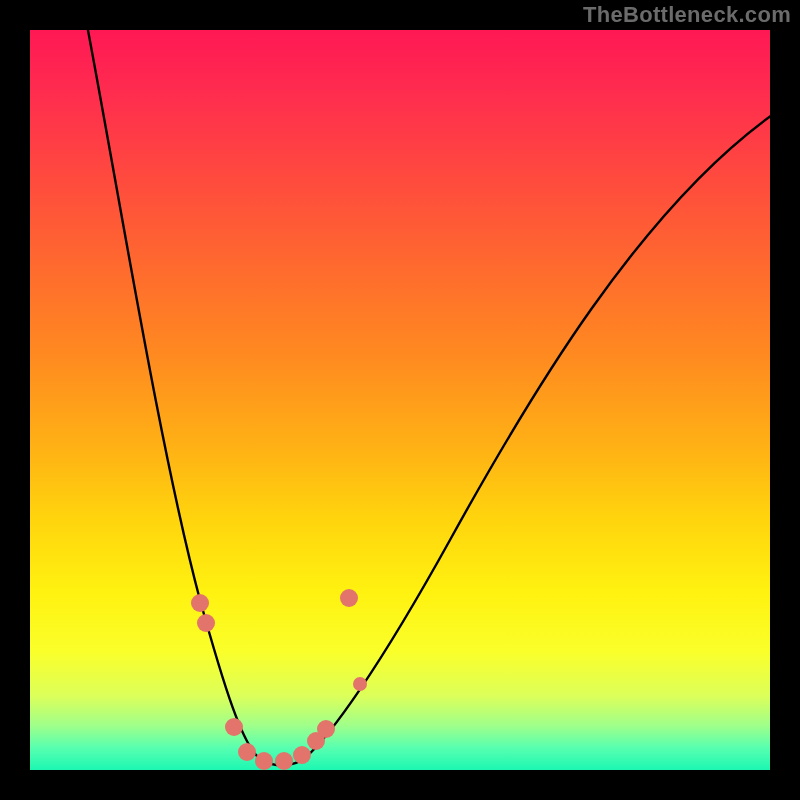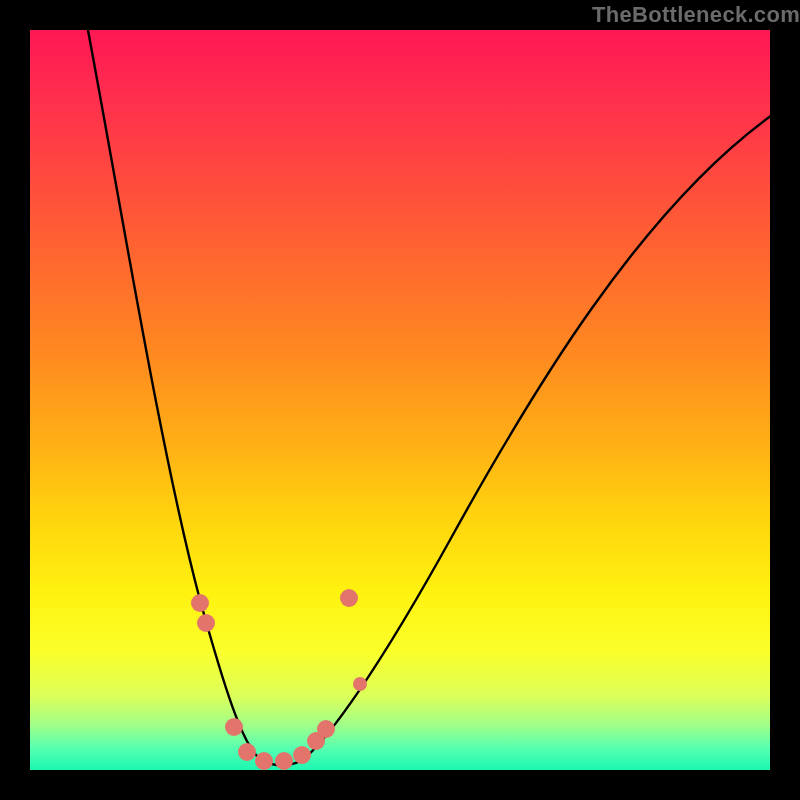--- a/index.html
+++ b/index.html
@@ -35,21 +35,21 @@
       #faff2a 84%,
       #dcff5a 90%,
       #9fff8a 94%,
       #58ffb0 97%,
       #1cf7b2 100%
     );
   }
   .watermark {
     position: absolute;
     top: 2px;
-    right: 0;
+    right: 9px;
     font-size: 22px;
     font-weight: 600;
     color: #6b6b6b;
     letter-spacing: 0.3px;
     z-index: 10;
     user-select: none;
   }
   svg.curve-layer {
     position: absolute;
     inset: 0;

